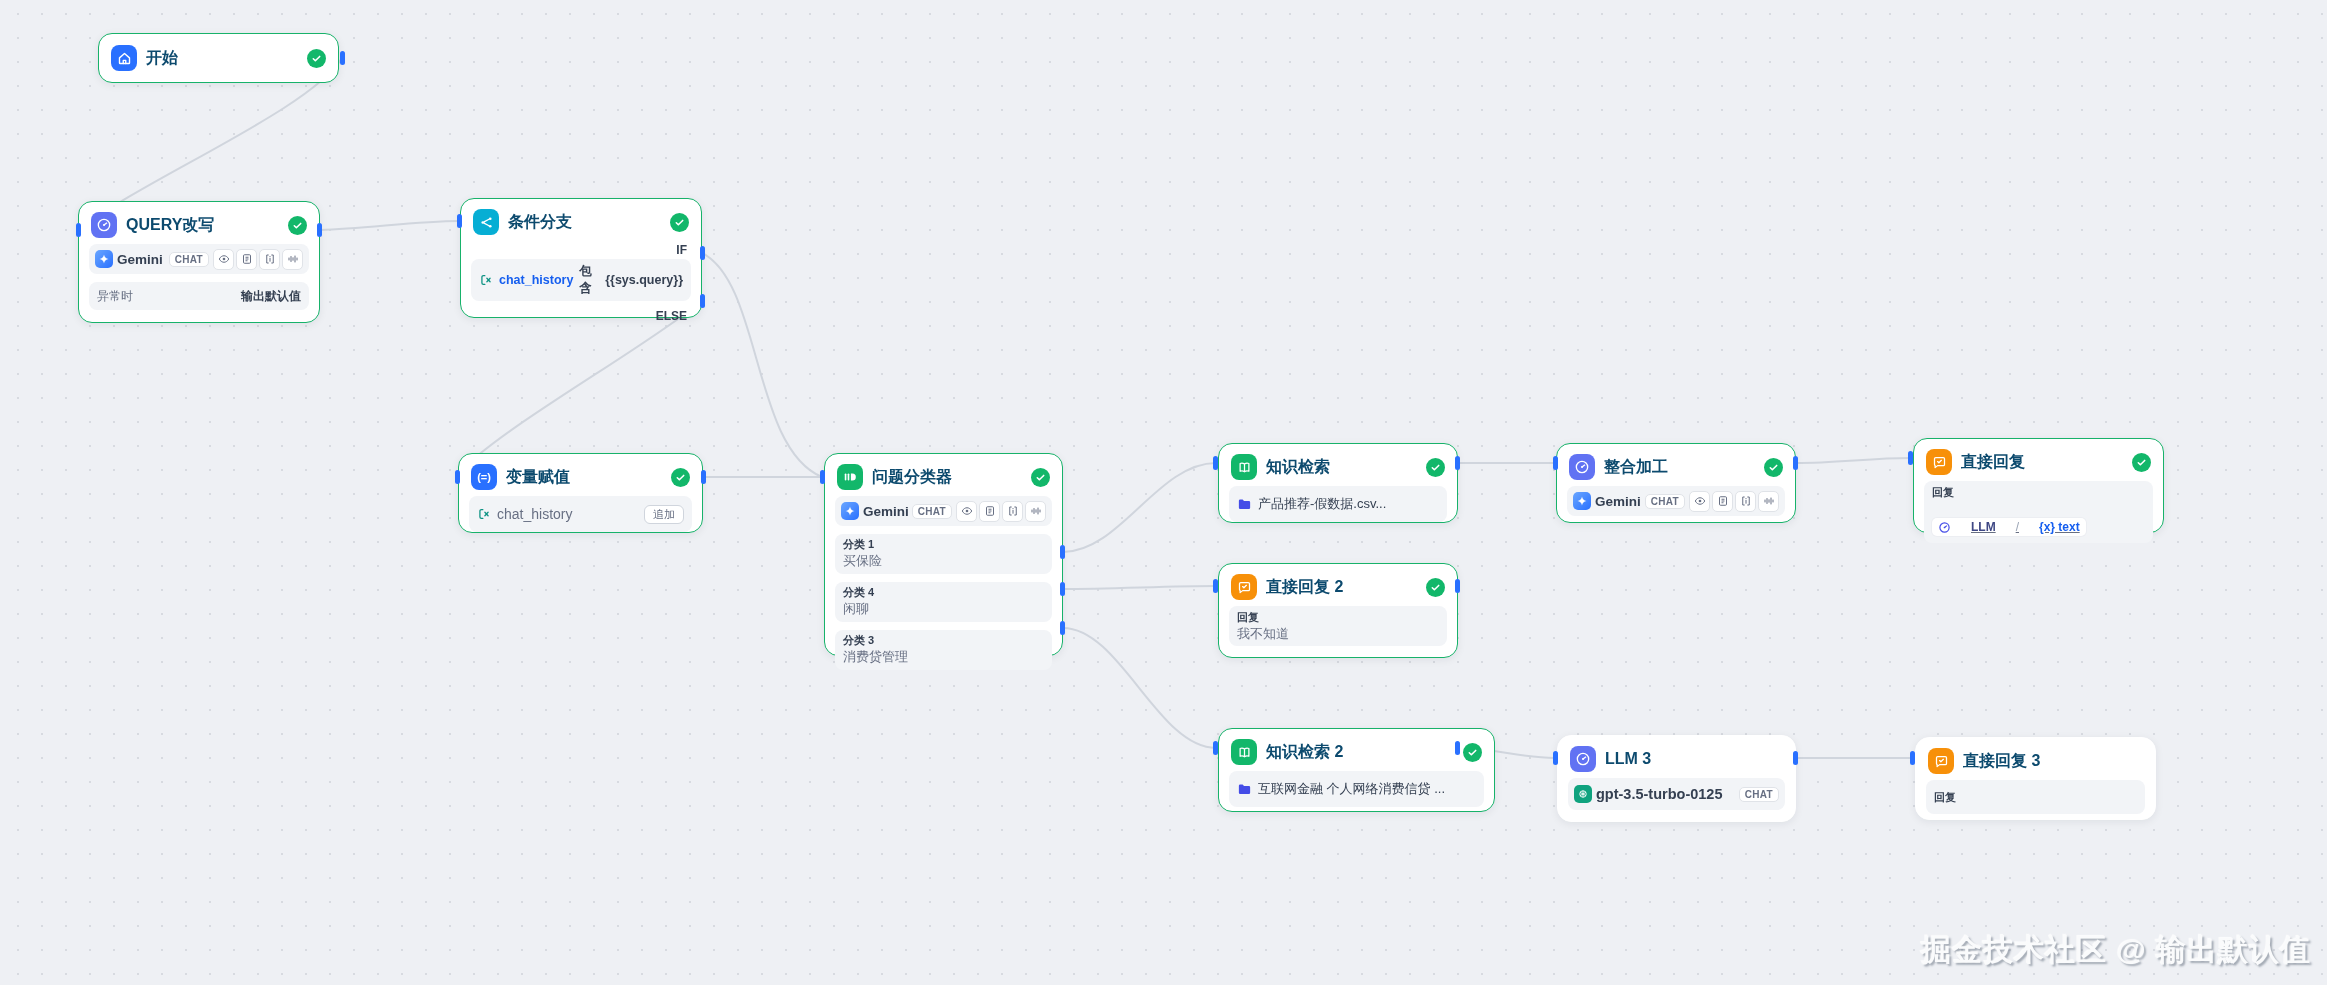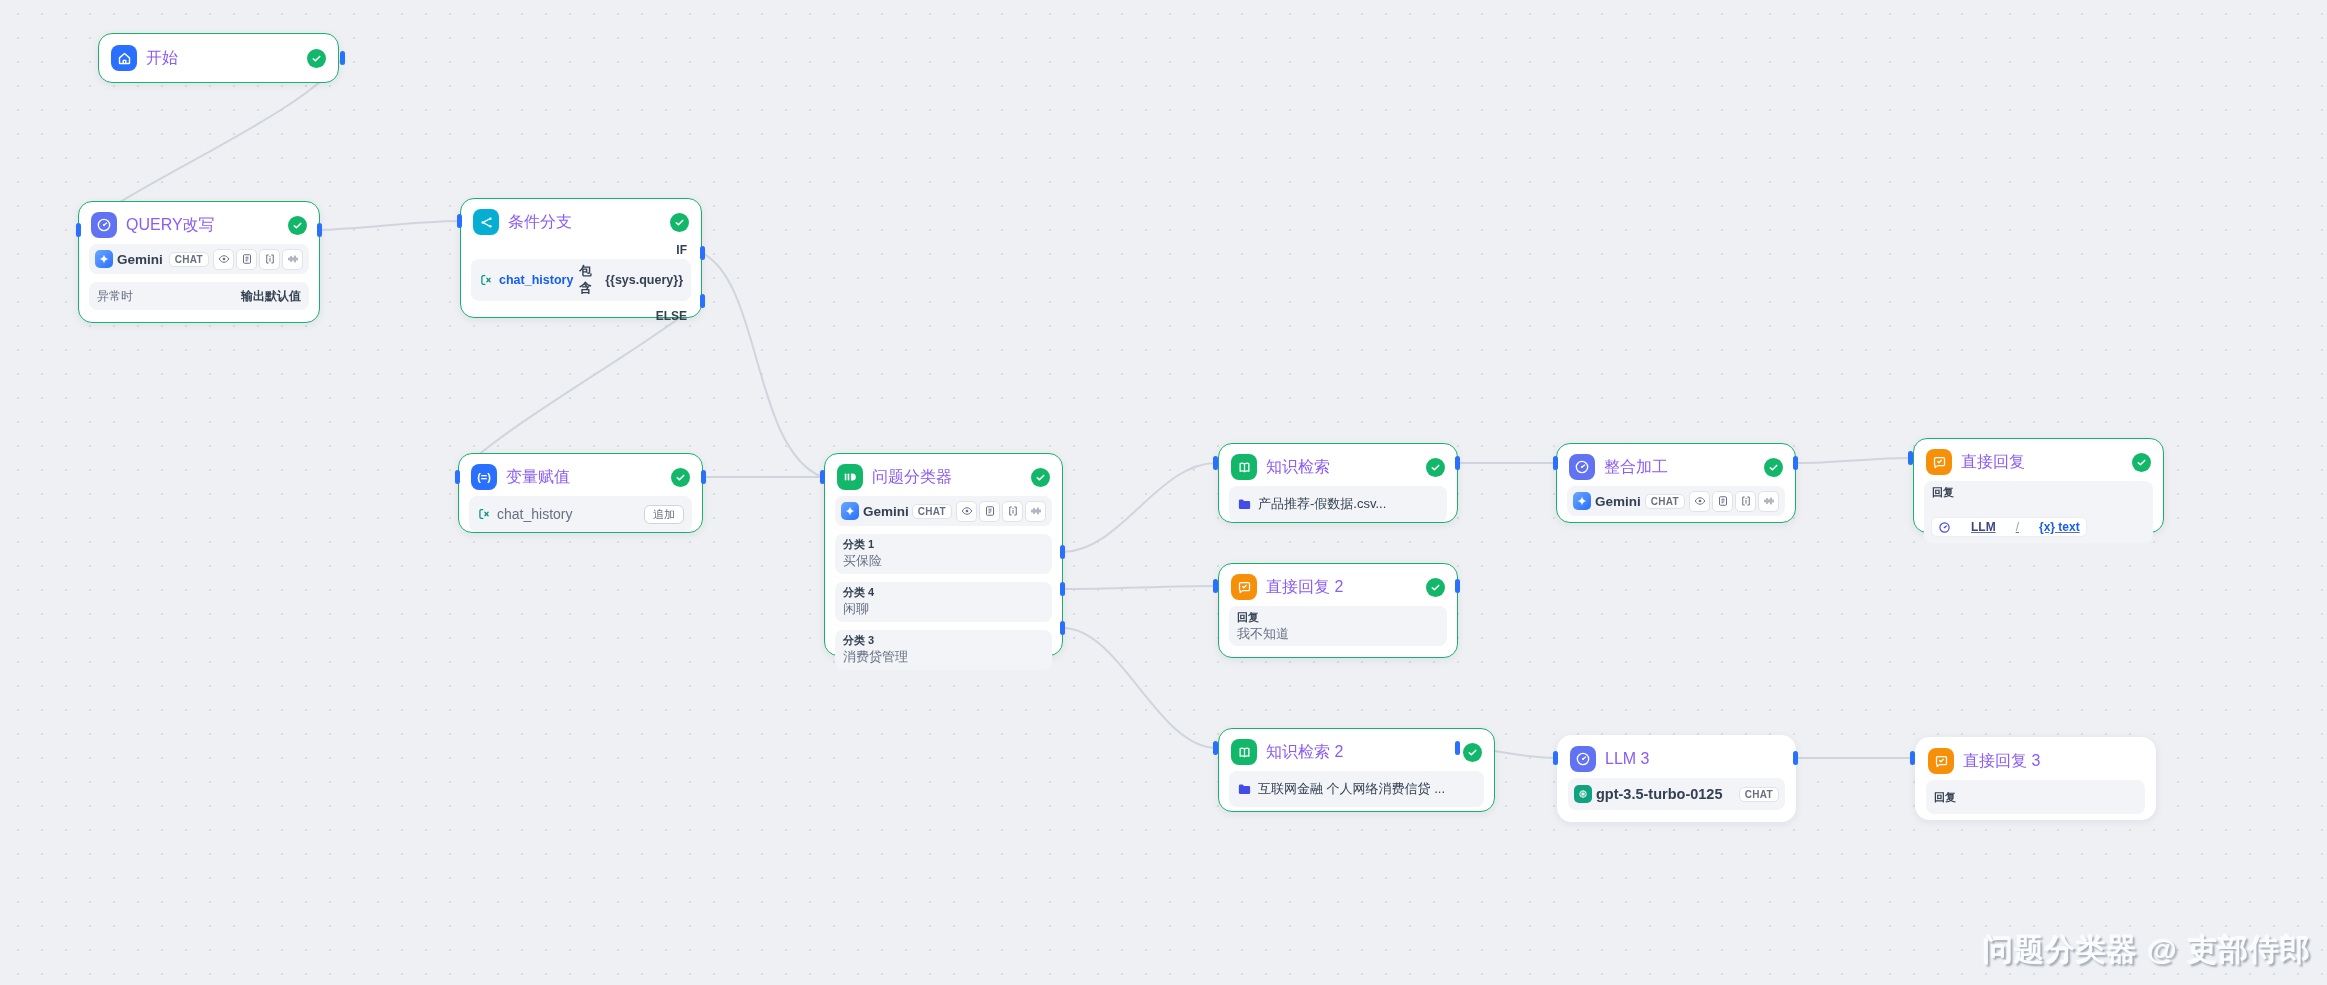--- a/index.html
+++ b/index.html
@@ -18,21 +18,21 @@
   }
   .node.plain{border-color:#ffffff;}
   .node-header{display:flex;align-items:center;gap:9px;padding:10px 12px 6px;}
   .node-header.only{padding:11px 12px;}
   .node-icon{width:26px;height:26px;border-radius:8px;display:flex;align-items:center;justify-content:center;flex:0 0 auto;color:#fff;font-weight:700;}
   .ic-blue{background:#2970ff;}
   .ic-indigo{background:#6172f3;}
   .ic-cyan{background:#06aed4;}
   .ic-green{background:#12b76a;}
   .ic-orange{background:#f79009;}
-  .node-title{flex:1;font-size:16px;font-weight:400;color:#8b5cf6;white-space:nowrap;overflow:hidden;}
+  .node-title{flex:1;font-size:16px;font-weight:700;color:#0c4a6e;white-space:nowrap;overflow:hidden;}
   .check{width:19px;height:19px;border-radius:50%;background:#12b76a;display:flex;align-items:center;justify-content:center;flex:0 0 auto;}
   .row{
     margin:0 10px 8px;background:#f2f4f7;border-radius:8px;padding:4px 8px;
     font-size:13px;color:#676f83;display:flex;align-items:center;gap:6px;min-height:20px;
   }
   .row.block{display:block;}
   .row.space{justify-content:space-between;font-size:12px;}
   .row .strong{color:#354052;font-weight:600;}
   .model-pill{margin:0 10px 8px;background:#f2f4f7;border-radius:8px;height:30px;display:flex;align-items:center;gap:4px;padding:0 6px;}
   .model-name{font-size:13.5px;color:#354052;font-weight:600;white-space:nowrap;overflow:hidden;flex:1;}
@@ -482,14 +482,14 @@
   <div class="handle" style="left:1455px;top:579px;"></div>
   <div class="handle" style="left:1213px;top:741px;"></div>
   <div class="handle" style="left:1455px;top:741px;"></div>
   <div class="handle" style="left:1553px;top:456px;"></div>
   <div class="handle" style="left:1793px;top:456px;"></div>
   <div class="handle" style="left:1553px;top:751px;"></div>
   <div class="handle" style="left:1793px;top:751px;"></div>
   <div class="handle" style="left:1908px;top:451px;"></div>
   <div class="handle" style="left:1910px;top:751px;"></div>
 
-  <div class="watermark">问题分类器 @ 吏部侍郎</div>
+  <div class="watermark">掘金技术社区 @ 输出默认值</div>
 </div>
 
 </body></html>

